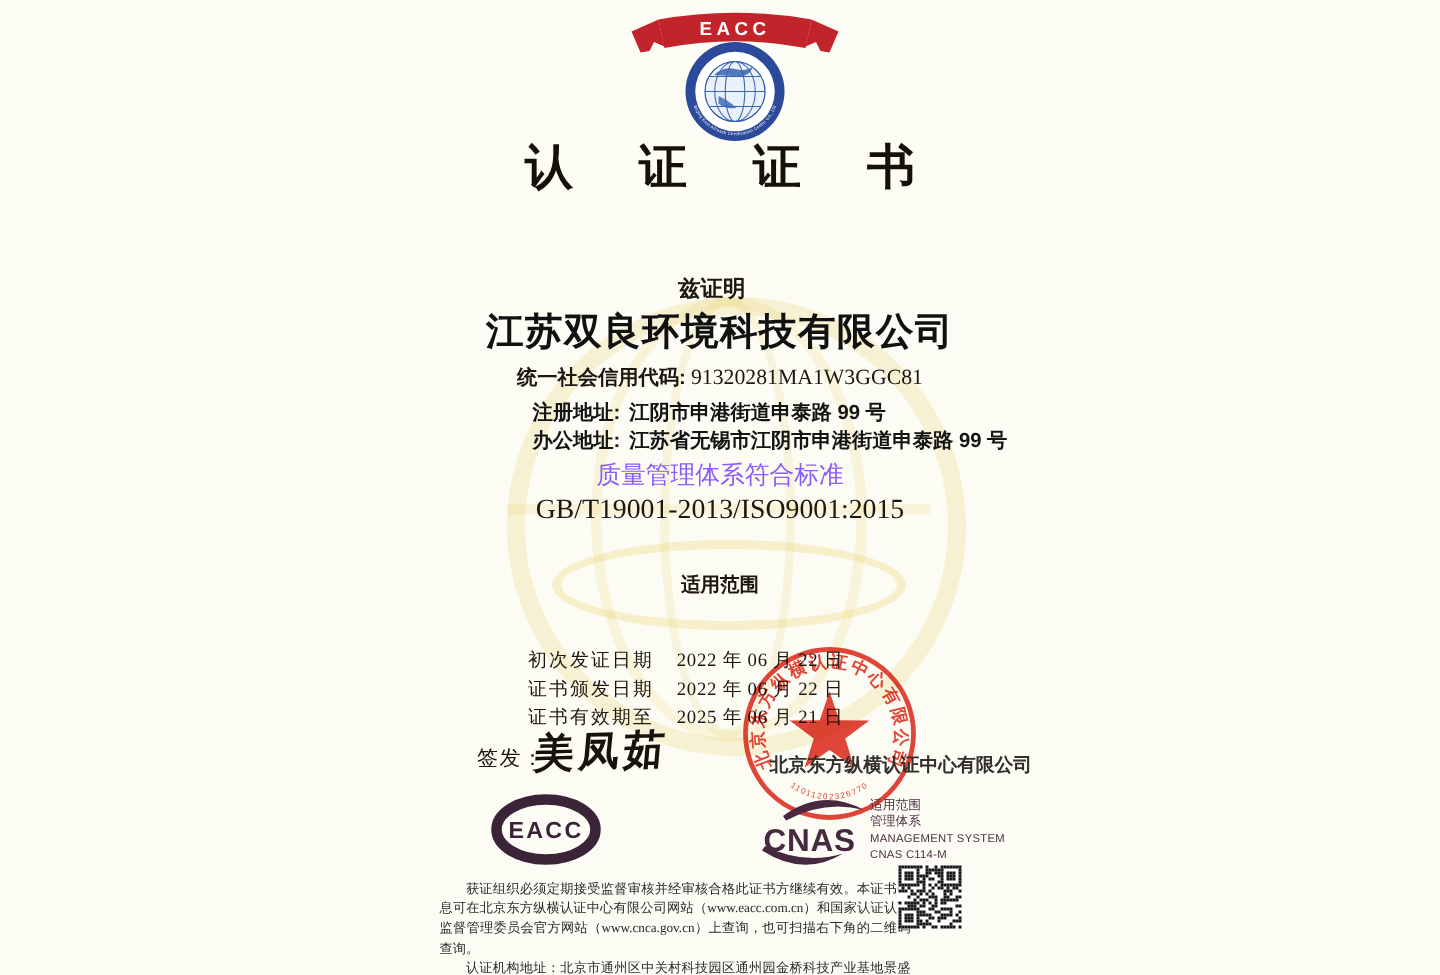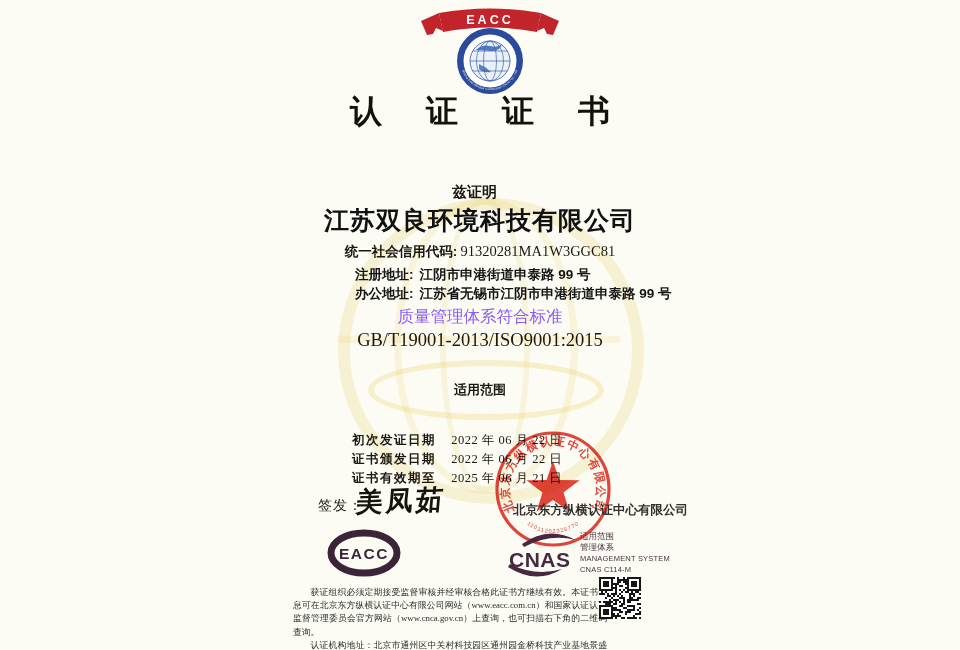--- a/index.html
+++ b/index.html
@@ -33,21 +33,21 @@
   .addr .lbl{margin-right:6px;}
   .std-head{top:306px;font-size:16.5px;font-weight:normal;color:#8b5cf6;}
   .std1{top:330px;font-size:18.5px;font-weight:500;}
   .std2{top:353px;font-size:18.5px;font-weight:500;}
   .scope-label{top:381px;font-size:13px;font-weight:bold;}
   .scope{top:400px;font-size:15.5px;font-weight:bold;color:#121212;}
 
   
   .dates{left:352px;top:431px;font-size:12.5px;line-height:19px;}
   .dates .row{white-space:nowrap;}
-  .dates .lbl{font-weight:bold;letter-spacing:1.5px;display:inline-block;width:96px;}
+  .dates .lbl{font-weight:normal;letter-spacing:1.5px;display:inline-block;width:96px;}
   .dates .val{letter-spacing:.5px;}
 
   
   .sign-label{left:318px;top:497px;font-size:14px;letter-spacing:1px;}
   .signature{left:356px;top:483px;font-size:27px;font-weight:bold;letter-spacing:3px;
              transform:rotate(-2deg) skewX(-7deg);color:#17120c;}
 
   
   .seal{left:491px;top:427px;width:124px;height:124px;mix-blend-mode:multiply;opacity:.93;}
   .issuer{left:513px;top:502px;font-size:12.5px;font-weight:bold;font-family:"Liberation Sans",sans-serif;color:#33302c;z-index:1;}

